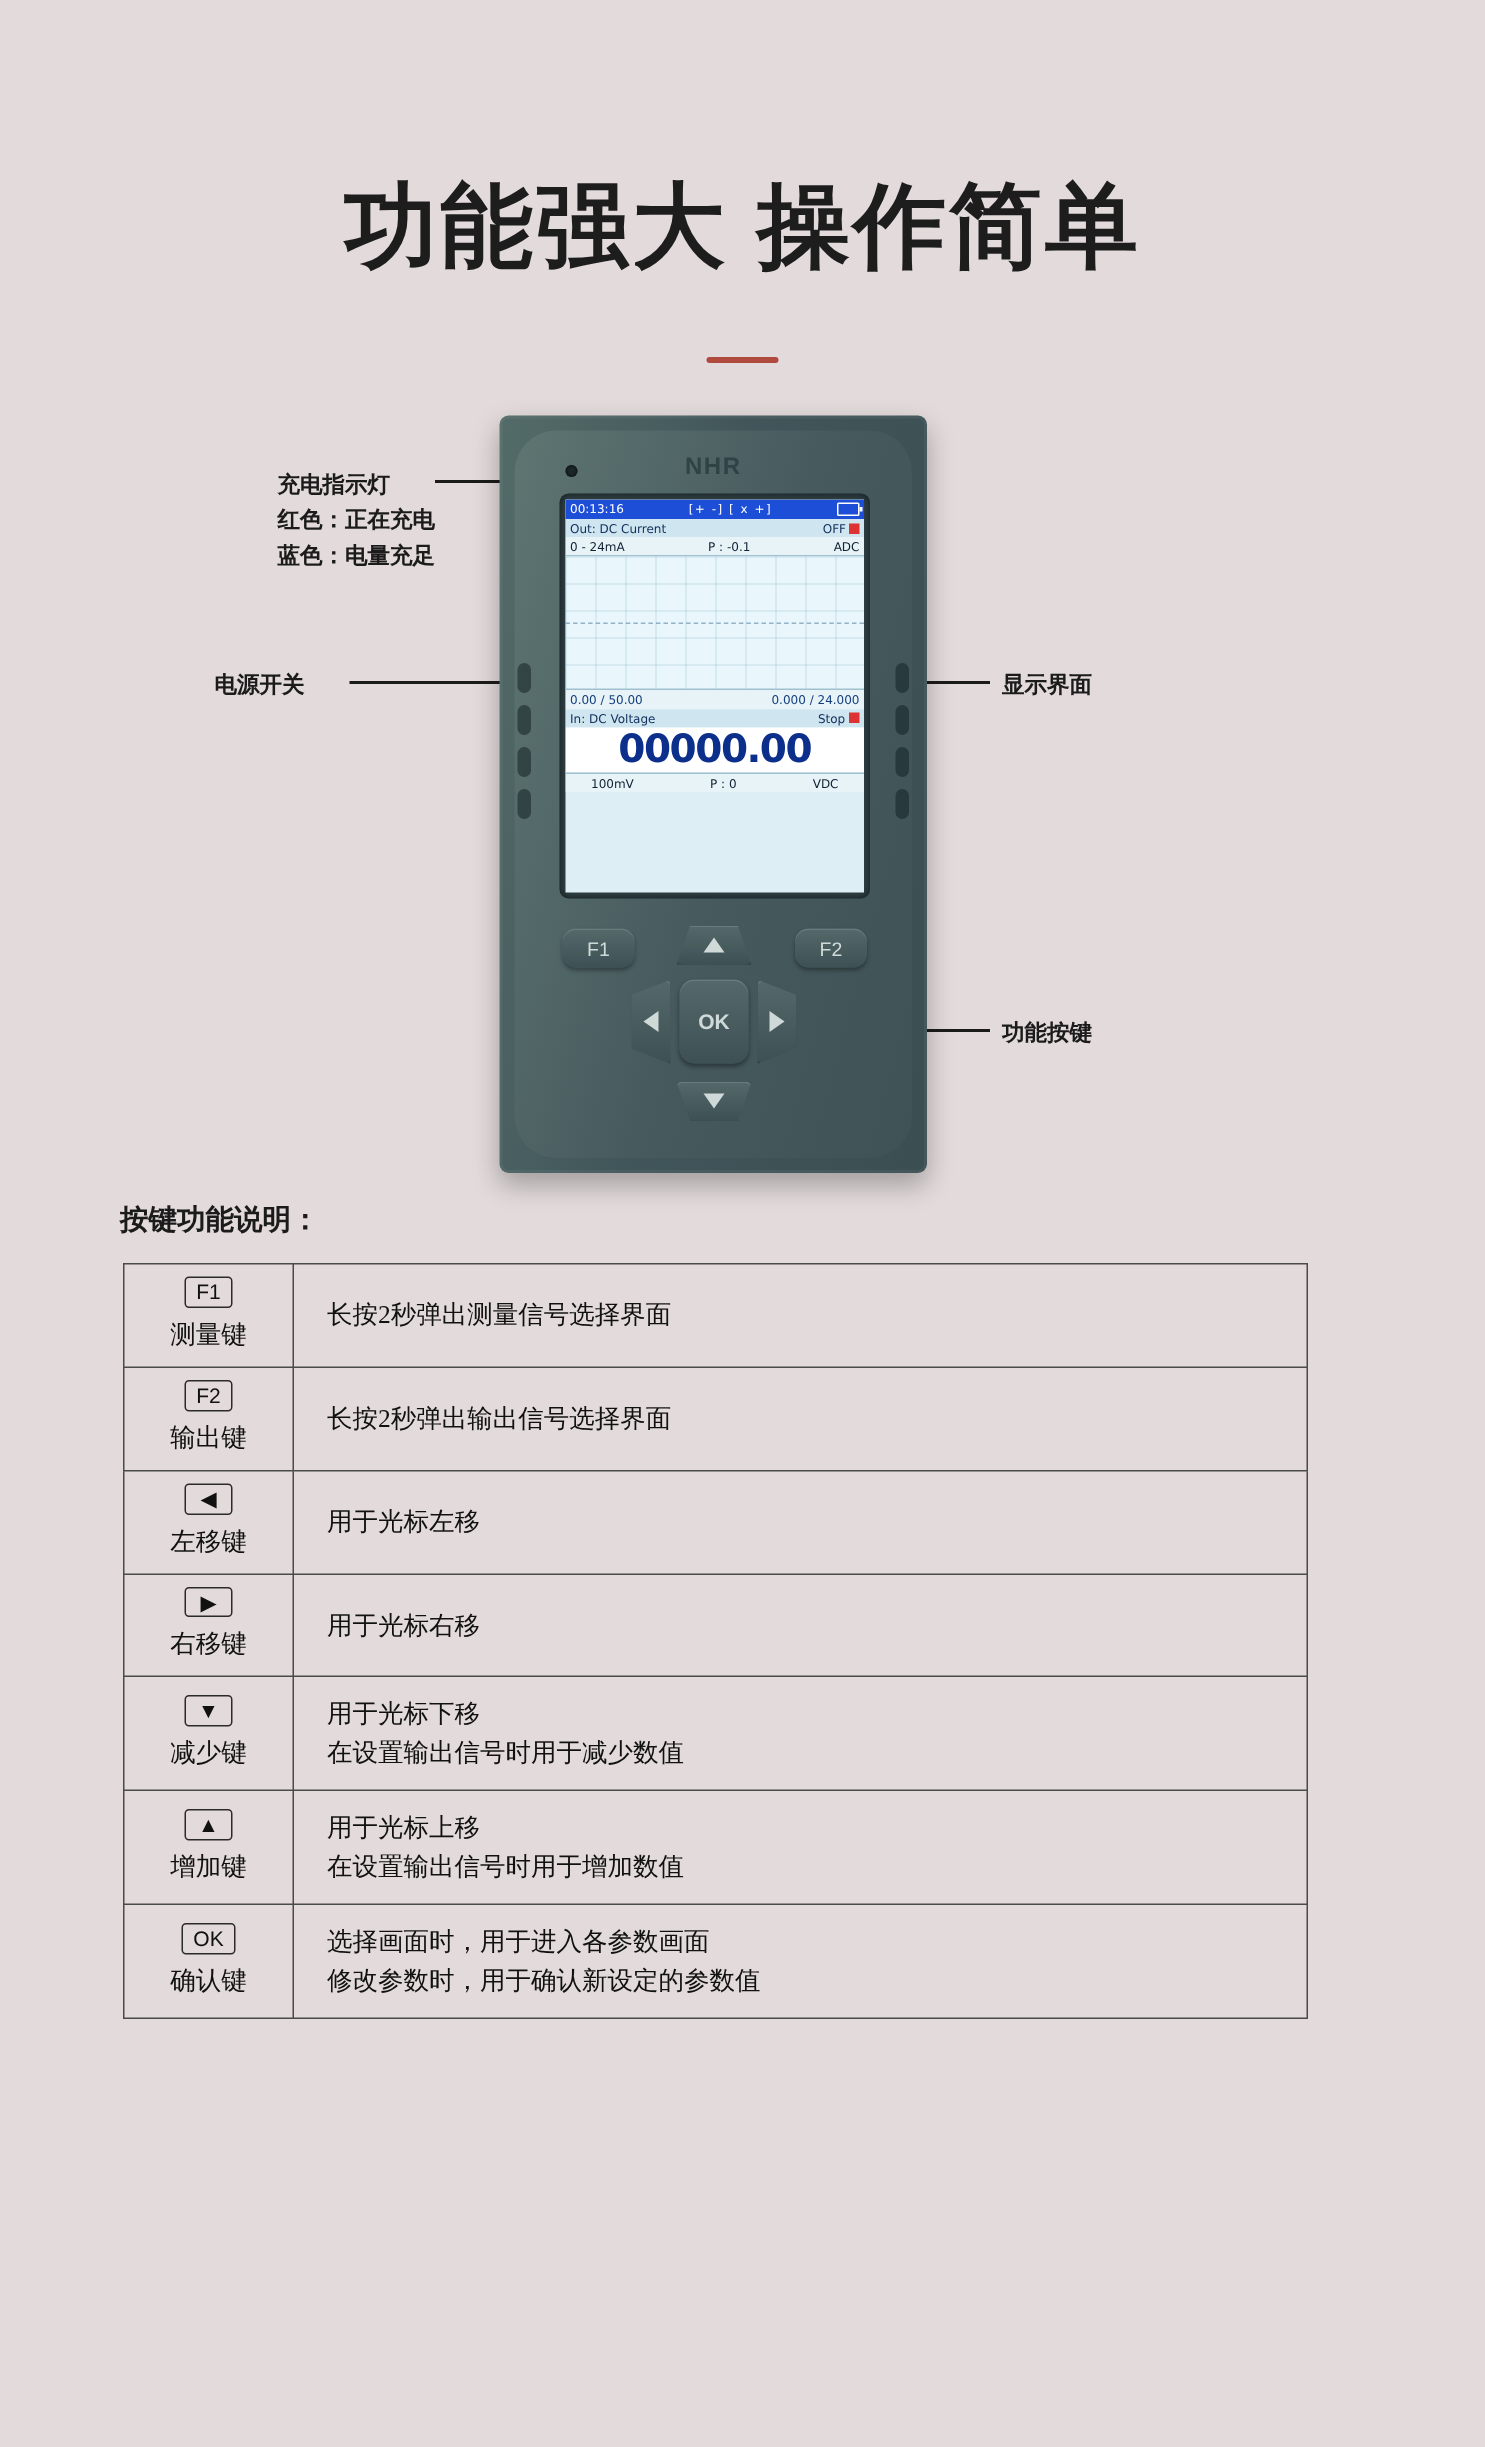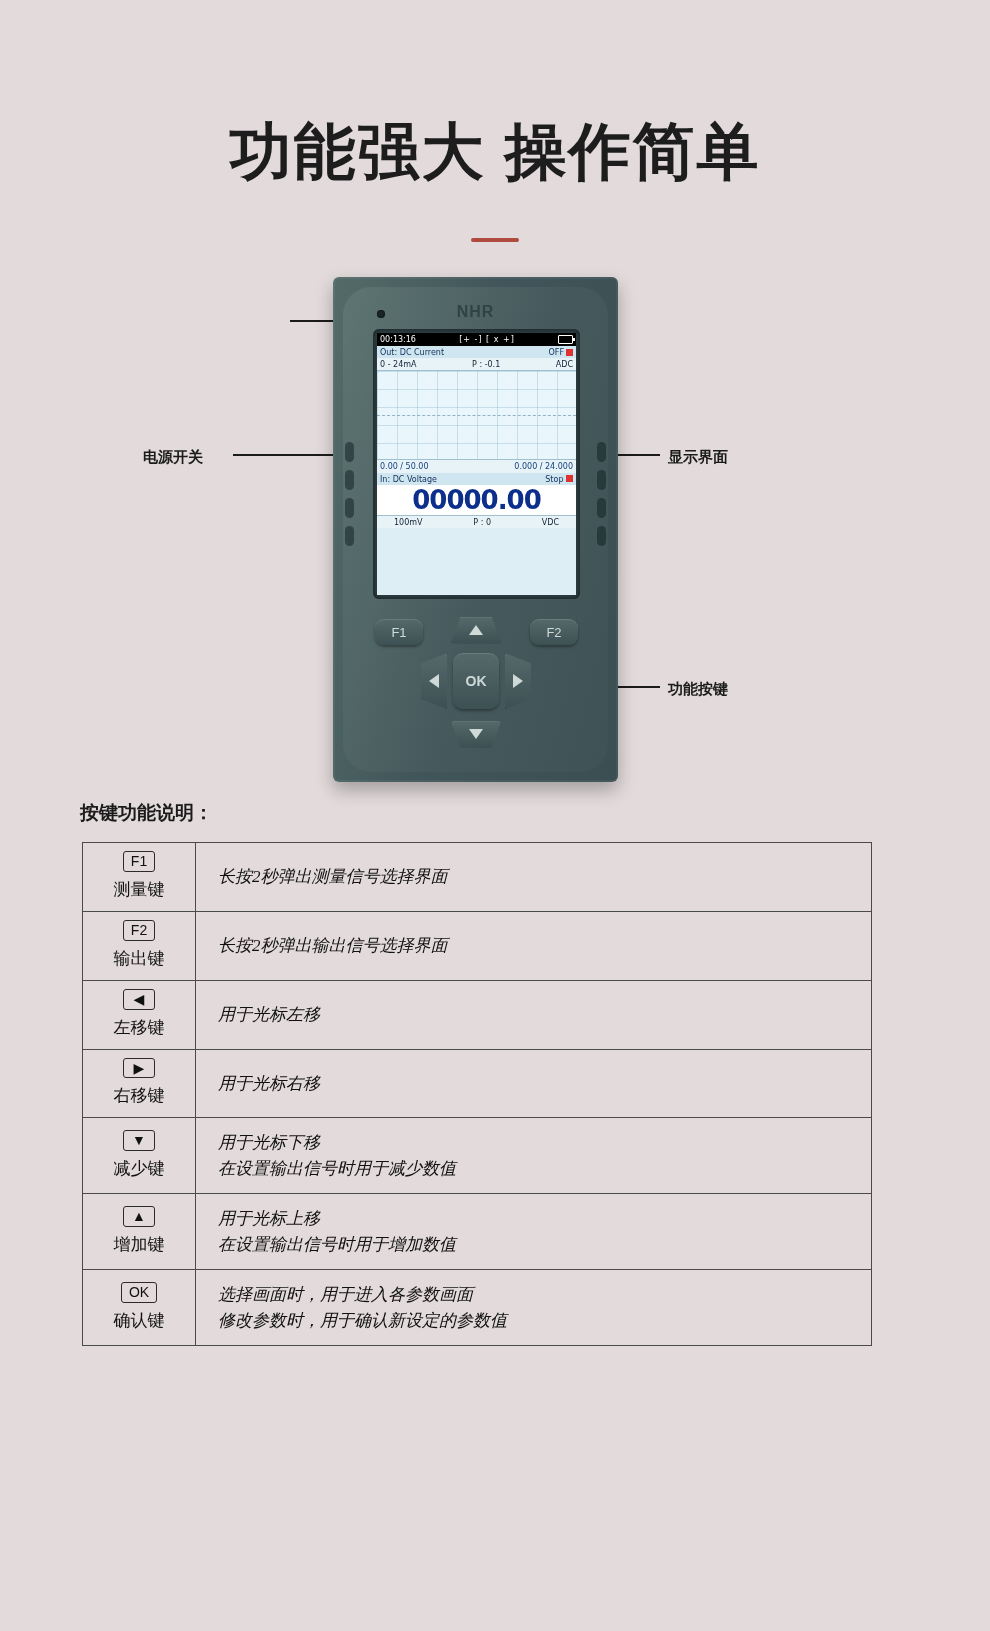--- a/index.html
+++ b/index.html
@@ -117,21 +117,21 @@
     font-family: "DejaVu Sans", sans-serif;
   }
   .scr-row {
     display: flex;
     align-items: center;
     justify-content: space-between;
     box-sizing: border-box;
   }
   .scr-top {
     height: 13px;
-    background: #000000;
+    background: #1d4ed8;
     color: #fff;
     font-size: 8px;
     padding: 0 3px;
   }
   .scr-top .mid { letter-spacing: 1px; font-size: 8px; }
   .batt {
     width: 13px; height: 7px;
     border: 1px solid #fff;
     border-radius: 1px;
     position: relative;
@@ -338,31 +338,36 @@
     color: #111;
     font-family: "Liberation Serif", serif;
   }
   td.desccell {
     padding: 12px 0 12px 22px;
     font-size: 17px;
     color: #111;
     line-height: 1.5;
     font-family: "Liberation Serif", serif;
   }
-  .desc-line { display: block; font-style: italic; }
+  .desc-line { display: block; }
   .indent1 { padding-left: 18px; }
 </style>
 </head>
 <body>
 
 <div class="headline">功能强大 操作简单</div>
 <div class="rule"></div>
 
 <div class="device-area">
 
+  <div class="callout" style="left:185px; top:50px;">
+    <div>充电指示灯</div>
+    <div>红色：正在充电</div>
+    <div>蓝色：电量充足</div>
+  </div>
   <div class="leader" style="left:290px; top:58px; width:78px;"></div>
   <div class="dot" style="left:364px; top:54px;"></div>
 
   <div class="callout" style="left:143px; top:183px;">电源开关</div>
   <div class="leader" style="left:233px; top:192px; width:110px;">
     <span class="arrow r"></span>
   </div>
 
   <div class="callout" style="left:668px; top:183px;">显示界面</div>
   <div class="leader" style="left:560px; top:192px; width:100px;">

